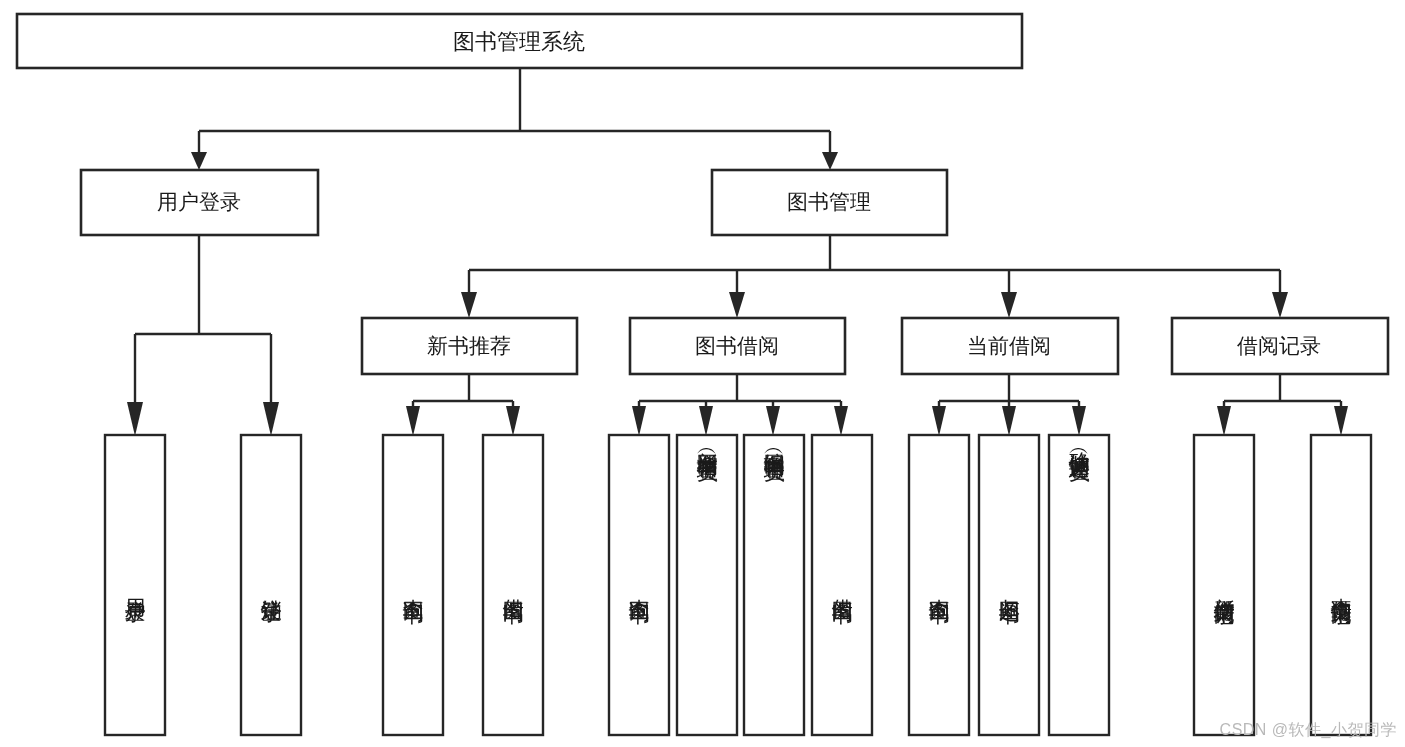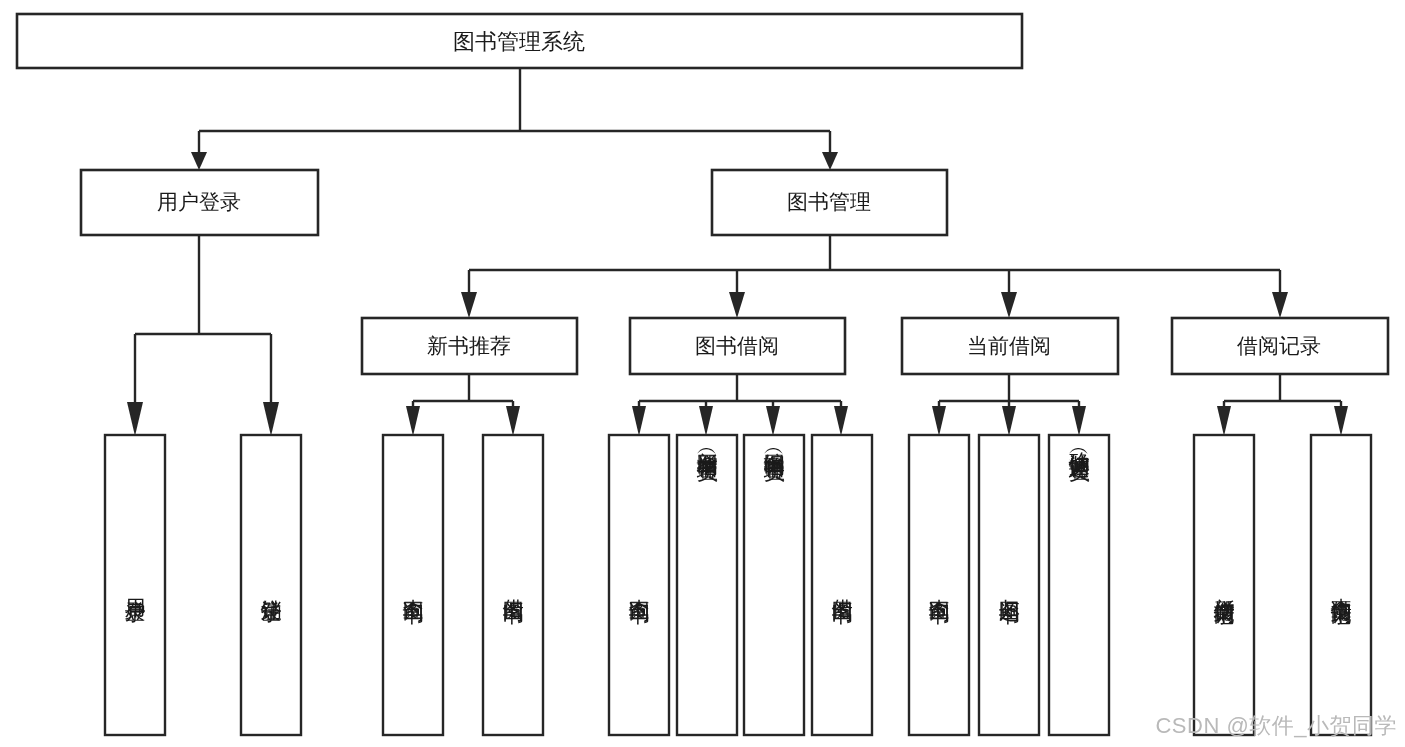--- a/index.html
+++ b/index.html
@@ -69,21 +69,21 @@
     line-height: 1.08;
     color: #1a1a1a;
     letter-spacing: 1.5px;
     white-space: nowrap;
   }
   .watermark {
     position: absolute;
     right: 8px;
     bottom: 6px;
     font-family: "Liberation Sans", "DejaVu Sans", sans-serif;
-    font-size: 22px;
+    font-size: 16px;
     color: #b9b9b9;
     letter-spacing: 0.5px;
     white-space: nowrap;
   }
 </style>
 </head>
 <body>
 
 <div id="diagram-root">
 

